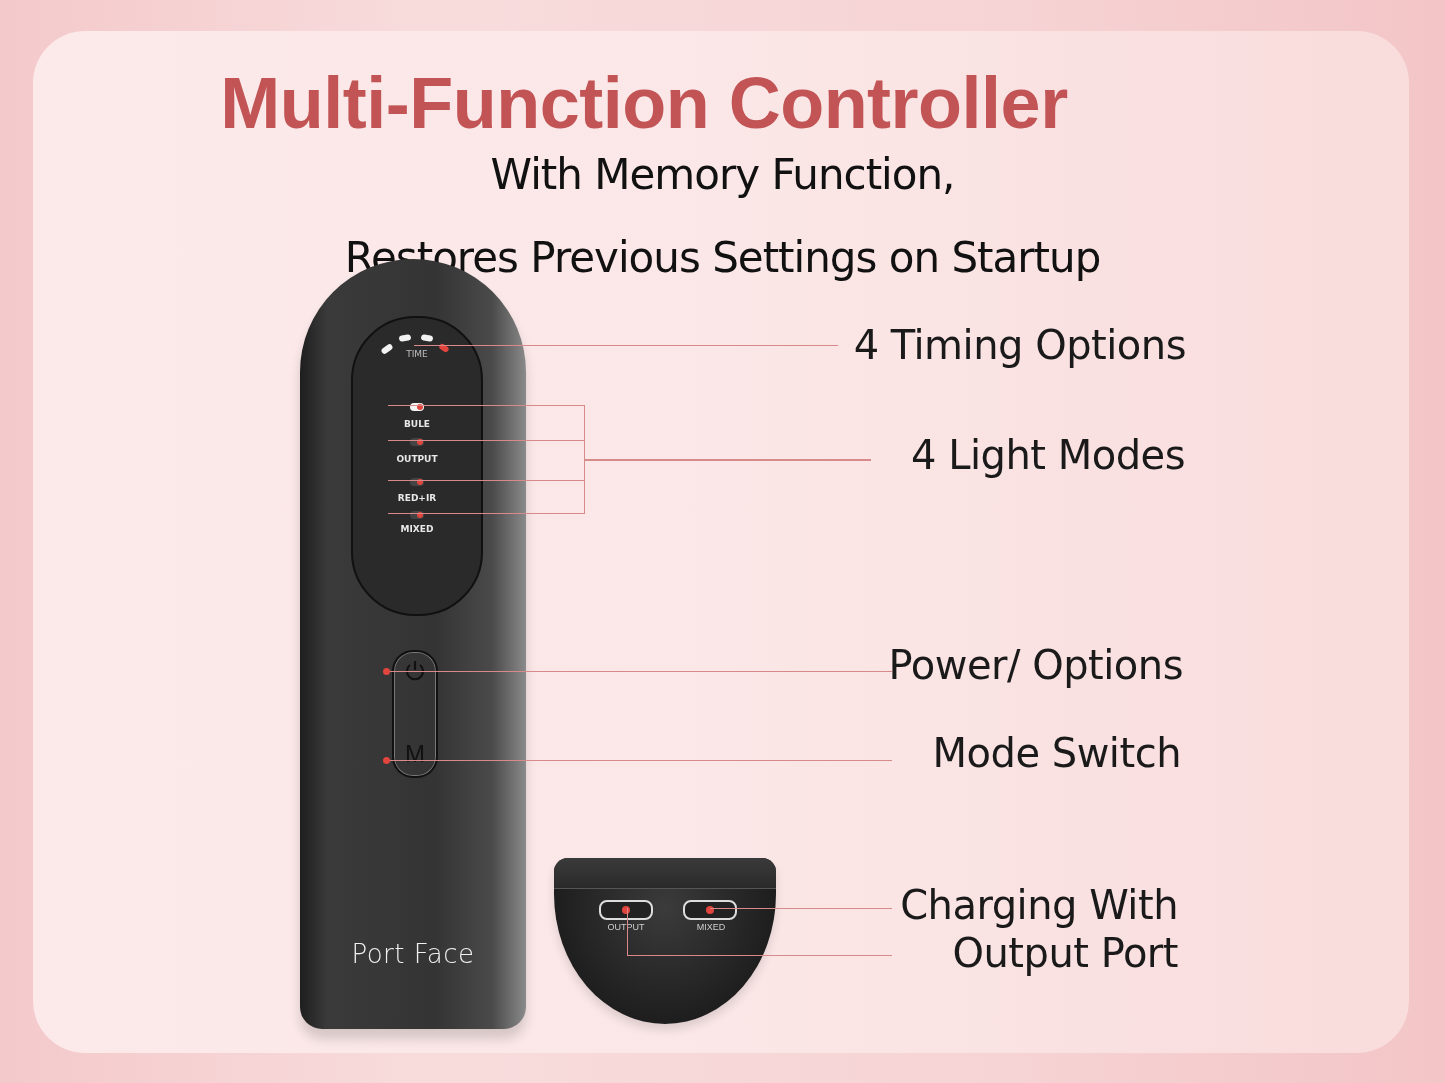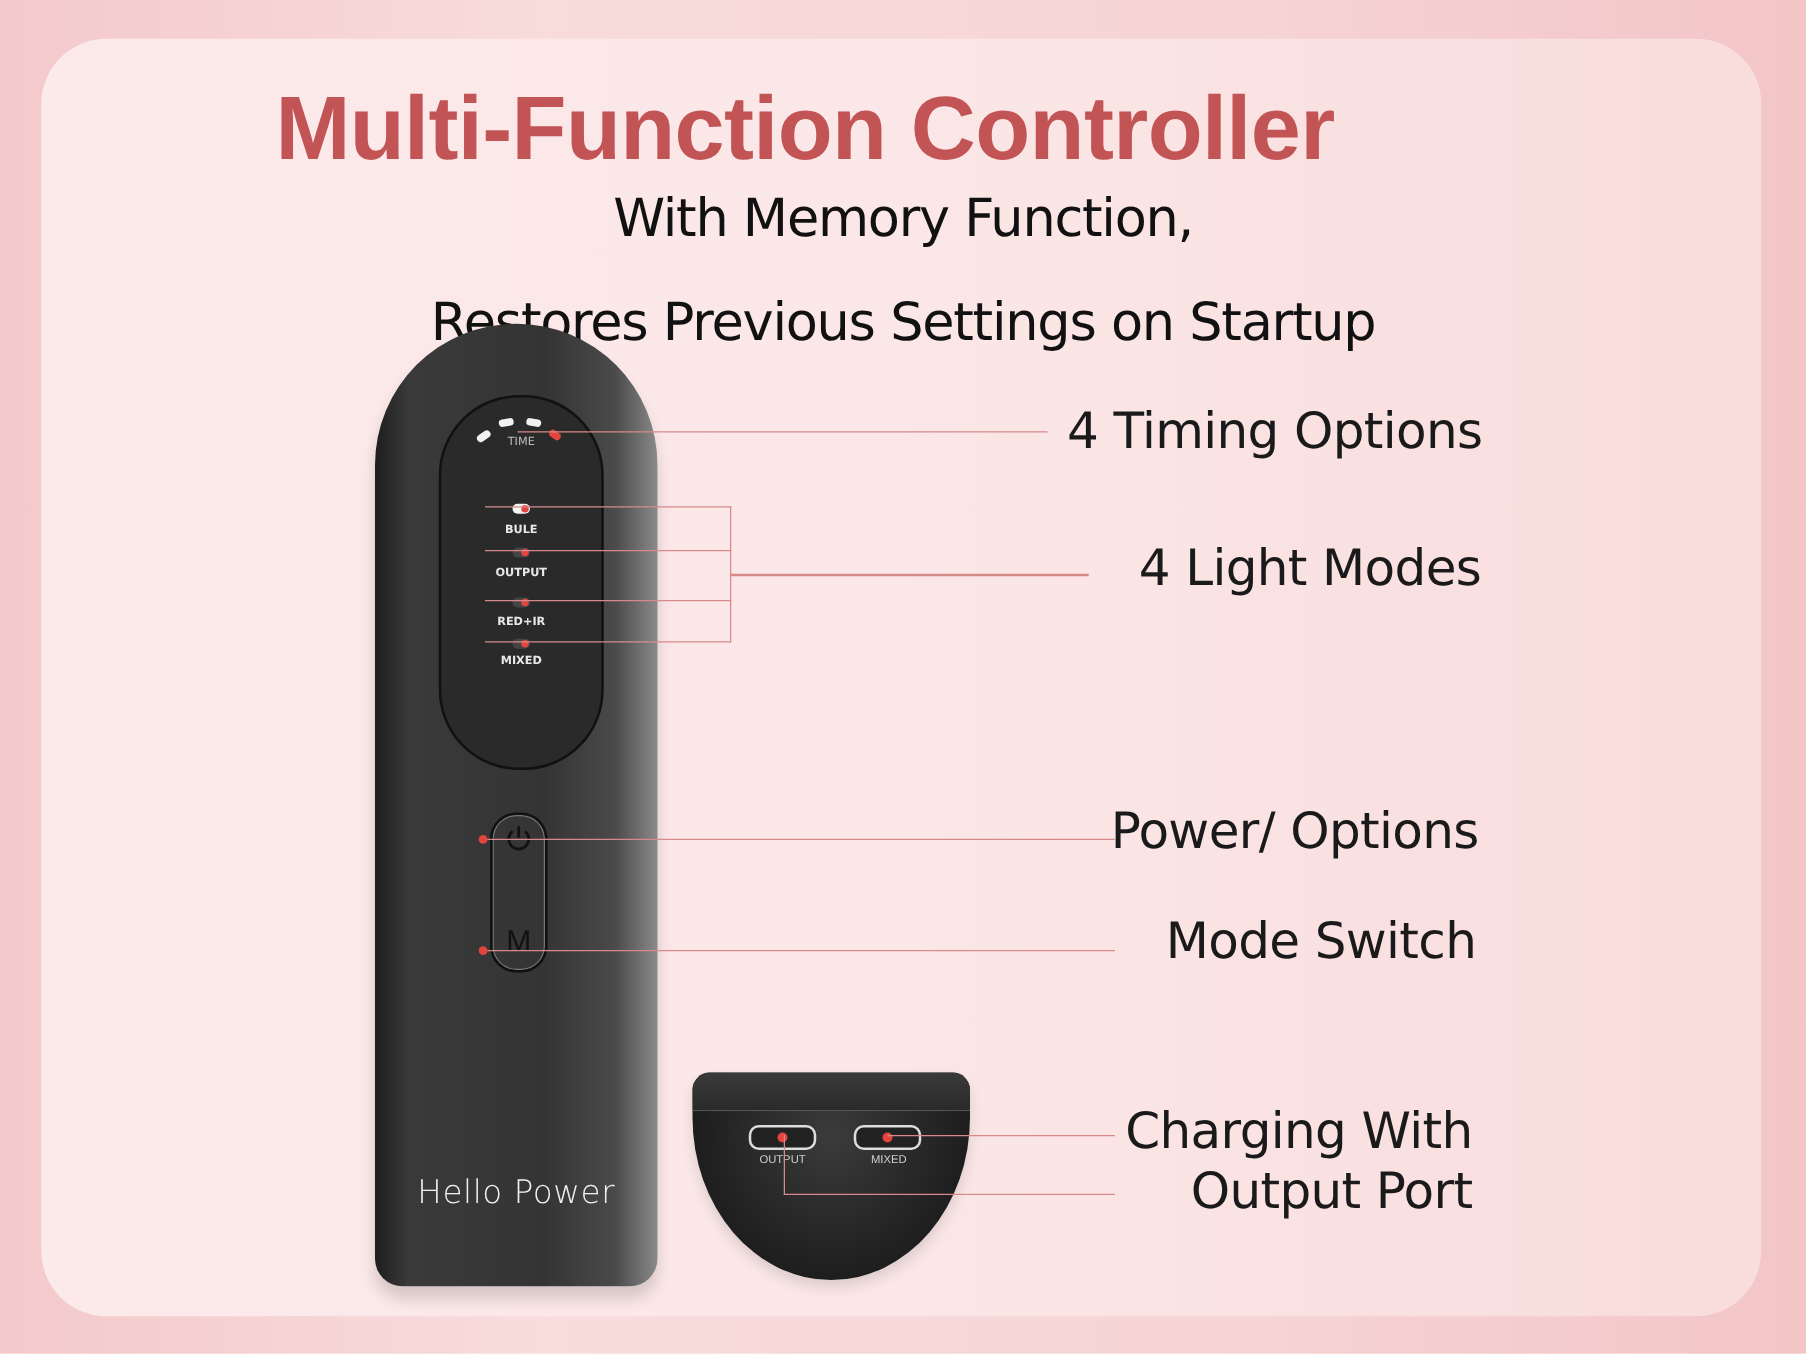--- a/index.html
+++ b/index.html
@@ -110,21 +110,21 @@
   <div class="btn-pill">
     <div class="btn-glyph" style="top:6px;">
       <svg width="26" height="26" viewBox="0 0 26 26">
         <path d="M8 7 A8 8 0 1 0 18 7" fill="none" stroke="#111" stroke-width="2.2"></path>
         <line x1="13" y1="3" x2="13" y2="12" stroke="#111" stroke-width="2.2"></line>
       </svg>
     </div>
     <div class="btn-glyph" style="top:88px;font-size:24px;">M</div>
   </div>
 
-  <div class="brand">Hello Power</div>
+  <div class="brand">Port Face</div>
 </div>
 
 <div class="hub">
   <div class="hub-top"></div>
   <div class="port" style="left:45px;">
       <div class="dot"></div>
     </div>
   <div class="port-label" style="left:42px;">OUTPUT</div>
   <div class="port" style="left:129px;">
       <div class="dot"></div>

